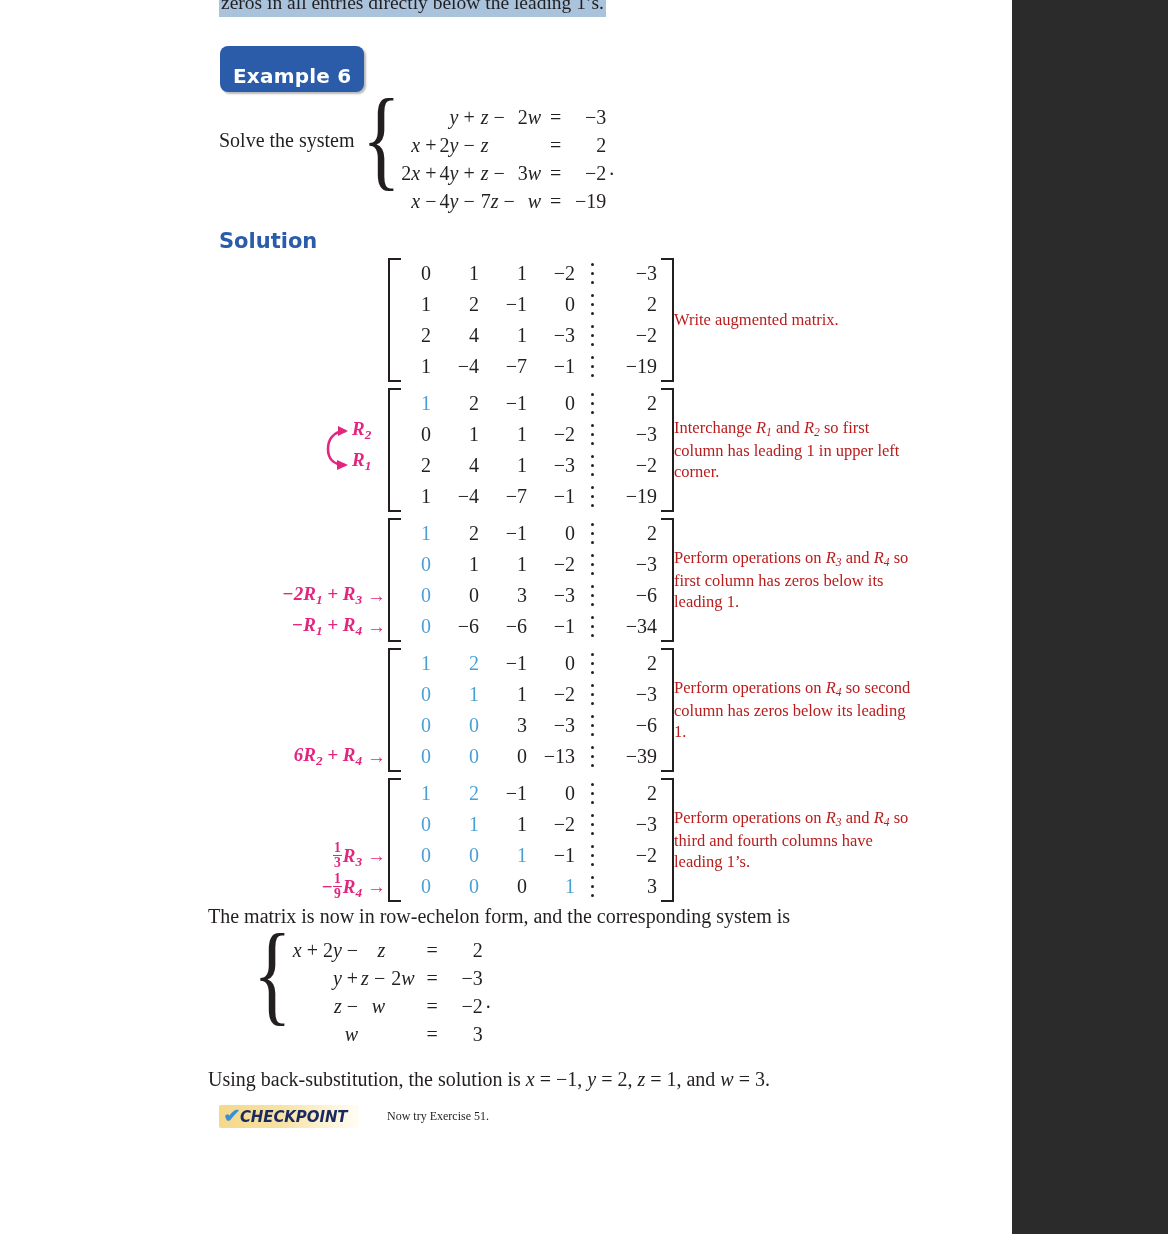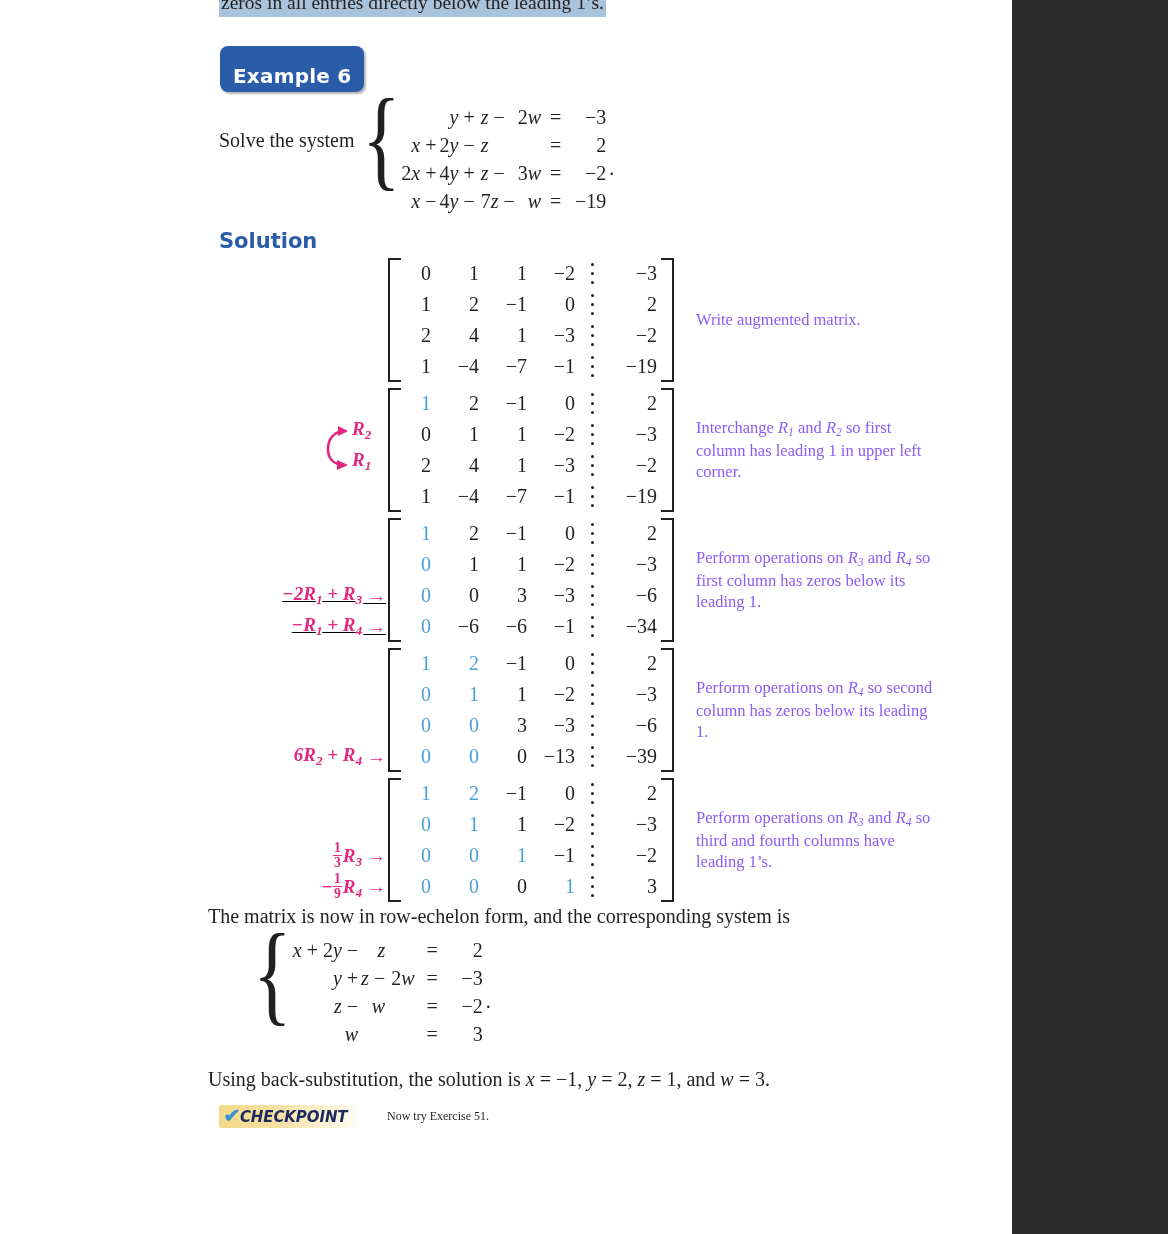--- a/index.html
+++ b/index.html
@@ -237,23 +237,22 @@
     width: 3px;
     height: 3px;
     background: #231f20;
     border-radius: 50%;
   }
   .dotcell .d1 { top: 5px; }
   .dotcell .d2 { top: 14px; }
   .dotcell .d3 { top: 23px; }
 
   .step-note {
-    margin-left: 22px;
     font-size: 16.5px;
-    color: #8b5cf6;
+    color: #b91c1c;
     line-height: 1.28;
     max-width: 240px;
   }
 
   
   .para {
     position: absolute;
     left: 208px;
     font-size: 20px;
     color: #231f20;
@@ -491,21 +490,21 @@
                 </td>
                 <td class="cn" style="padding-right: 4px;">−19</td>
               </tr>
             </tbody>
           </table>
           <div class="brk r"></div>
         </div>
         <div class="step-note">Interchange <em>R</em><span class="sub" style="font-weight:normal">1</span> and <em>R</em><span class="sub" style="font-weight:normal">2</span> so first column has leading 1 in upper left corner.</div>
       </div>
       <div class="step" style="top: 518px; left: 0px; width: 1012px;">
-        <div style="width: 388px; display: flex; justify-content: flex-end; align-items: center; text-decoration: underline;">
+        <div style="width: 388px; display: flex; justify-content: flex-end; align-items: center;">
           <div class="step-ops">
             <div class="oprow blank">.</div>
             <div class="oprow blank">.</div>
             <div class="oprow">
               <span class="op-i">−2R<span class="sub">1</span> + R<span class="sub">3</span></span>
               <span class="arr"> →</span>
             </div>
             <div class="oprow">
               <span class="op-i">−R<span class="sub">1</span> + R<span class="sub">4</span></span>
               <span class="arr"> →</span>

